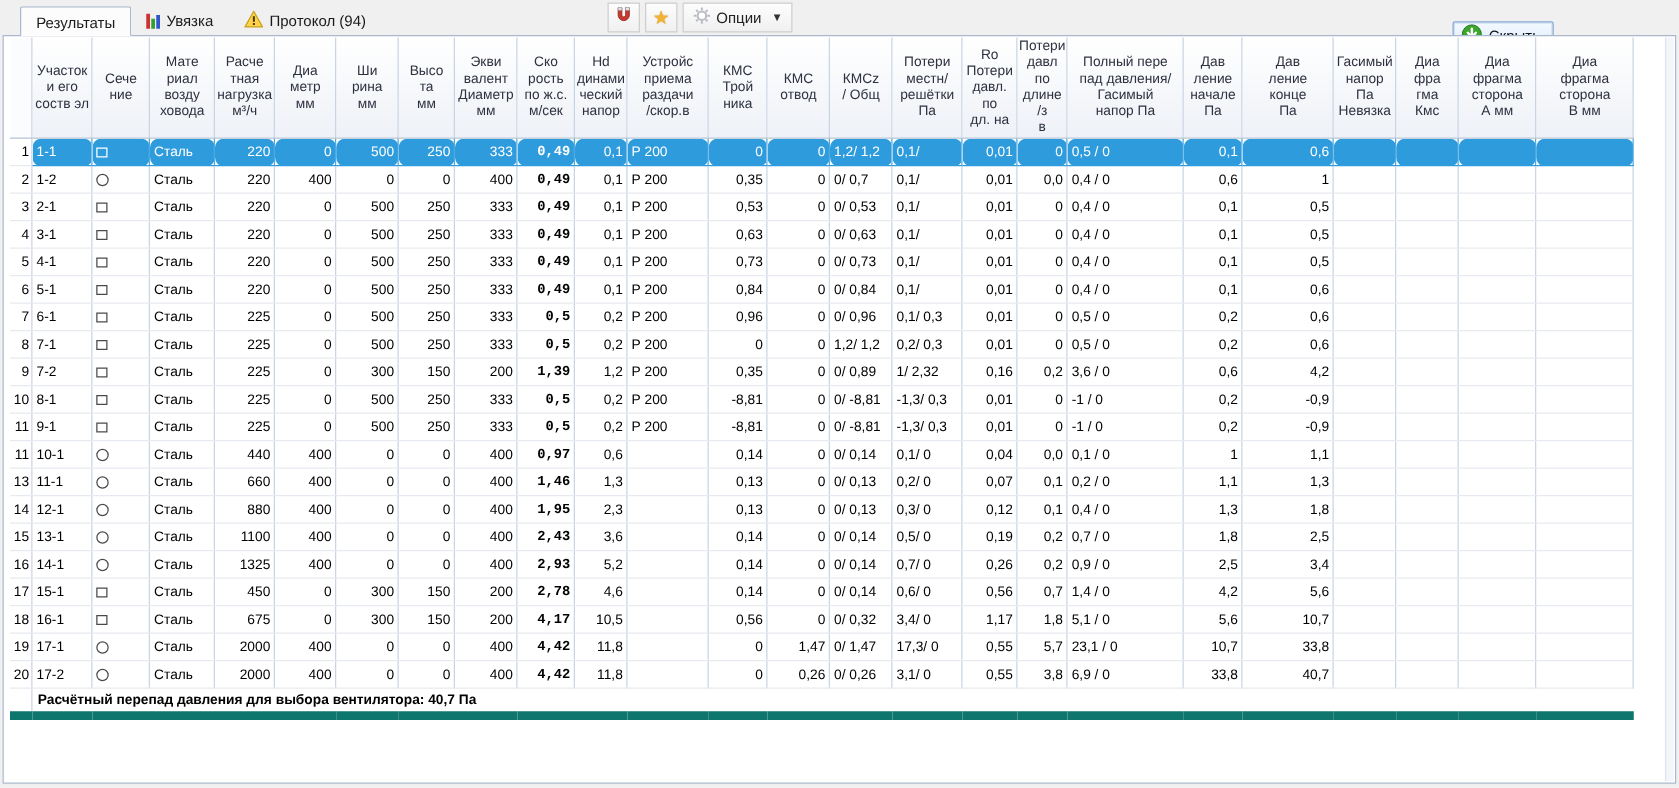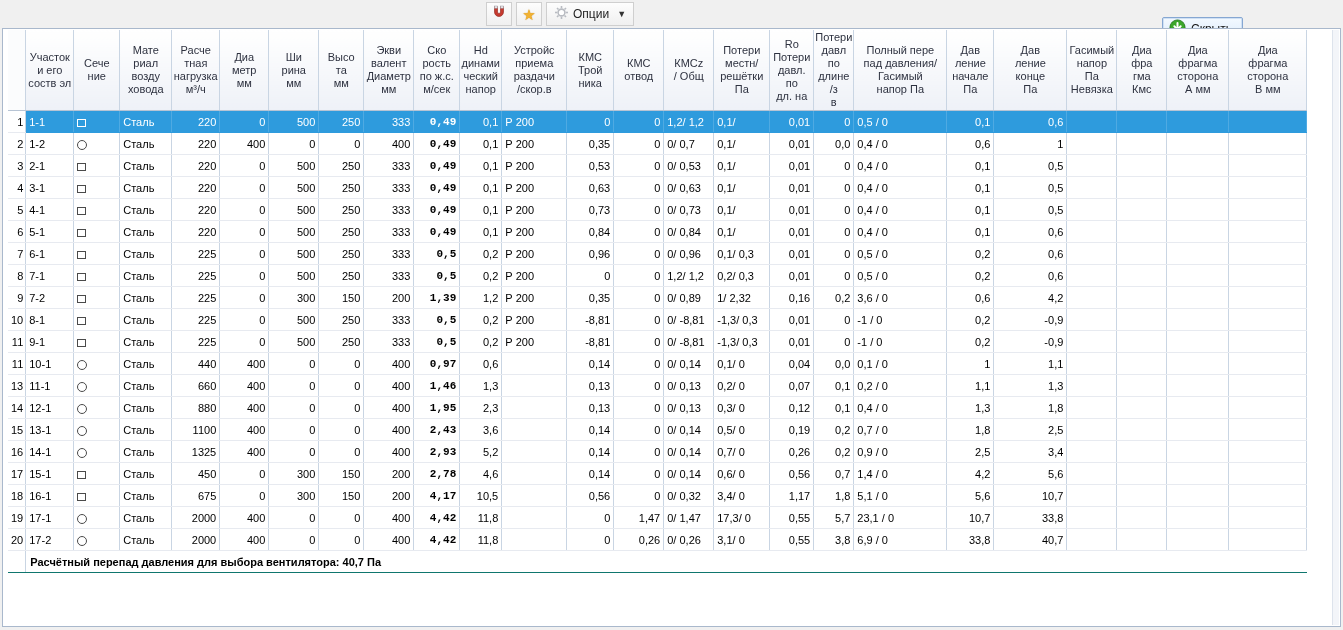--- a/index.html
+++ b/index.html
@@ -47,32 +47,55 @@
   .grid th.gut { background:#fbfcfd; }
   .grid td { font-size:11px; color:#000; height:22px; padding:0 3px;
     border-right:1px solid #c9d5e3; border-bottom:1px solid #e7eaf0;
     white-space:nowrap; overflow:hidden; }
   .grid td.r { text-align:right; }
   .grid td.l { text-align:left; }
   .grid td.b { font-weight:bold;font-family:Liberation Mono, monospace; }
   .grid td.gut { text-align:right; padding-right:2px; background:#ffffff;
     border-right:1px solid #c9d5e3; }
   tr.sel td:not(.gut) { background:#2e9bdd; color:#ffffff; border-bottom-color:#2e9bdd;
-    border-right-color:#4faae2; }
+    border-right-color:#4faae2;border-radius:7px; }
   tr.sel td .shape { border-color:#ffffff; }
   .shape { display:inline-block; border:1px solid #4a4a4a; vertical-align:middle; }
   .shape.rect { width:9px; height:8px; }
   .shape.round { width:10px; height:10px; border-radius:50%; }
-  tr.sumrow td { border-bottom:1px solid #0f766e; border-top:1px solid #b9c6d6; }
+  tr.sumrow td { border-bottom:7px solid #0f766e; border-top:1px solid #b9c6d6; }
   tr.sumrow td.txt { font-weight:bold; font-size:11px; padding-left:4px; border-right:none; }
 </style>
 </head>
 <body>
 
 <div class="tabbar">
+  <div class="tabs">
+    <div class="tab active">
+      <span>Результаты</span>
+    </div>
+    <div class="tab">
+      <span class="baricon">
+          <i class="b1"></i>
+          <i class="b2"></i>
+          <i class="b3"></i>
+        </span>
+      <span>Увязка</span>
+    </div>
+    <div class="tab">
+      <span>
+        <svg width="16" height="15" viewBox="0 0 16 15">
+            <path d="M8 1 L15 13.5 L1 13.5 Z" fill="#ffd24a" stroke="#c9a21d" stroke-width="1" stroke-linejoin="round"></path>
+            <rect x="7.3" y="5" width="1.6" height="4.4" fill="#4a3a00"></rect>
+            <rect x="7.3" y="10.4" width="1.6" height="1.6" fill="#4a3a00"></rect>
+          </svg>
+      </span>
+      <span>Протокол (94)</span>
+    </div>
+  </div>
 
   <div class="toolbtns">
     <div class="tbtn sq">
       <span>
         <svg width="16" height="16" viewBox="0 0 16 16">
             <path d="M3.5 2.5 v5.5 a4.5 4.5 0 0 0 9 0 V2.5 h-3 v5.5 a1.5 1.5 0 0 1 -3 0 V2.5 Z" fill="#c63a2f" stroke="#8d221a" stroke-width="0.6"></path>
             <rect x="3.5" y="2" width="3" height="2.2" fill="#e7e7ea" stroke="#9a9aa2" stroke-width="0.5"></rect>
             <rect x="9.5" y="2" width="3" height="2.2" fill="#e7e7ea" stroke="#9a9aa2" stroke-width="0.5"></rect>
           </svg>
       </span>

